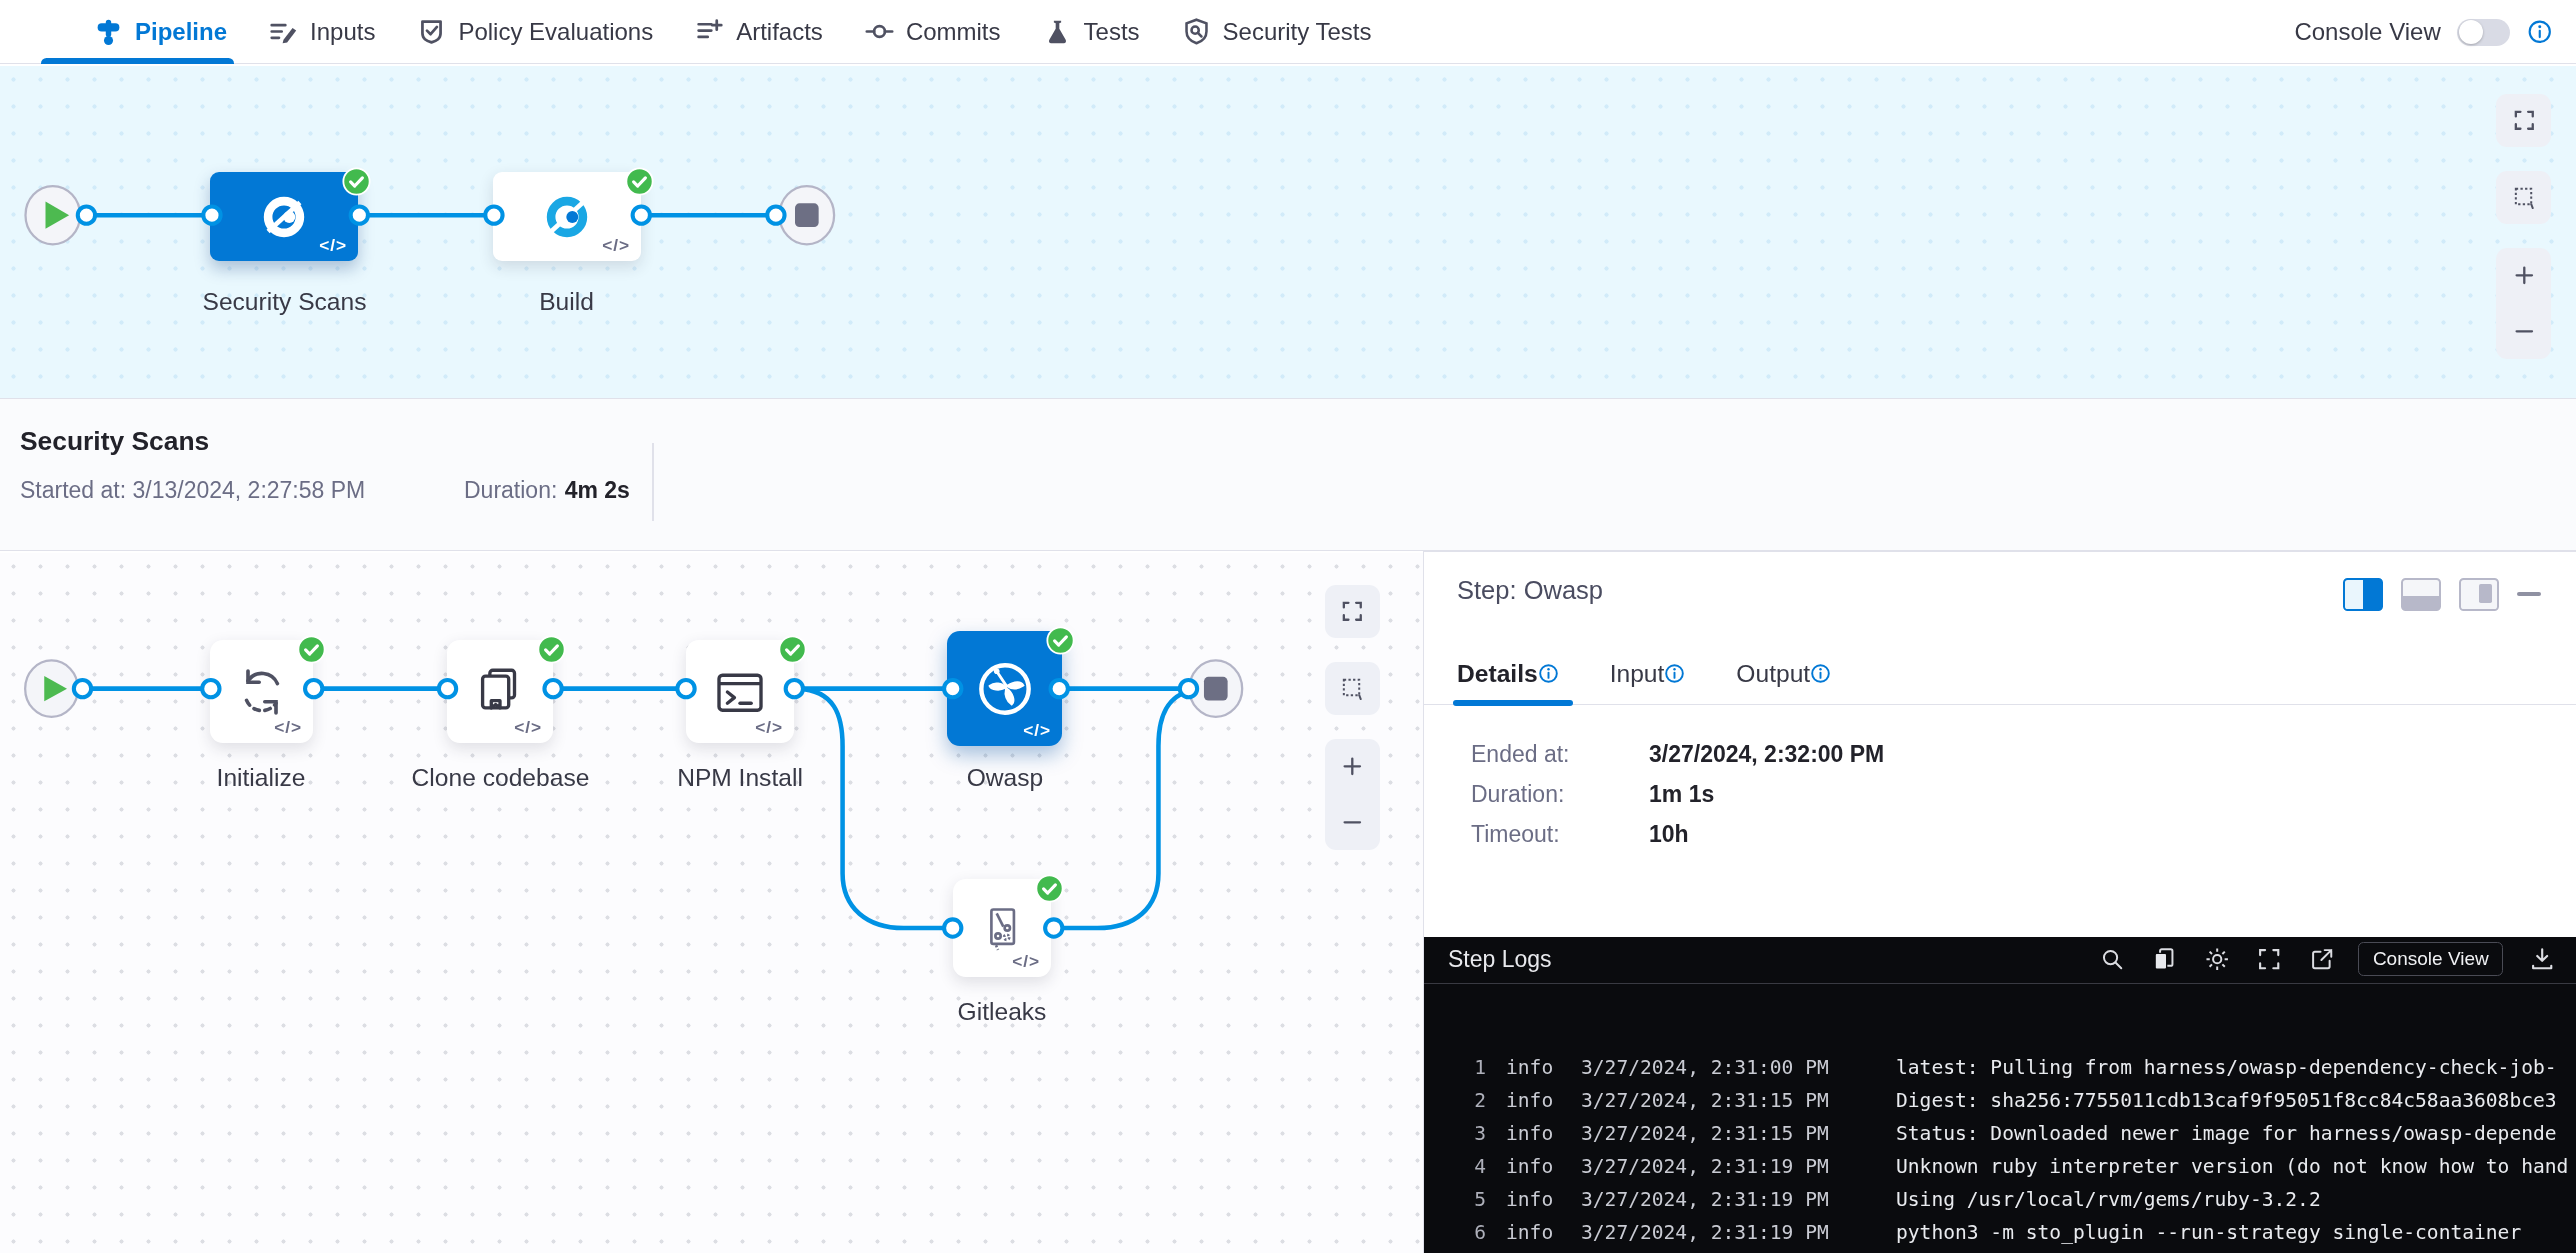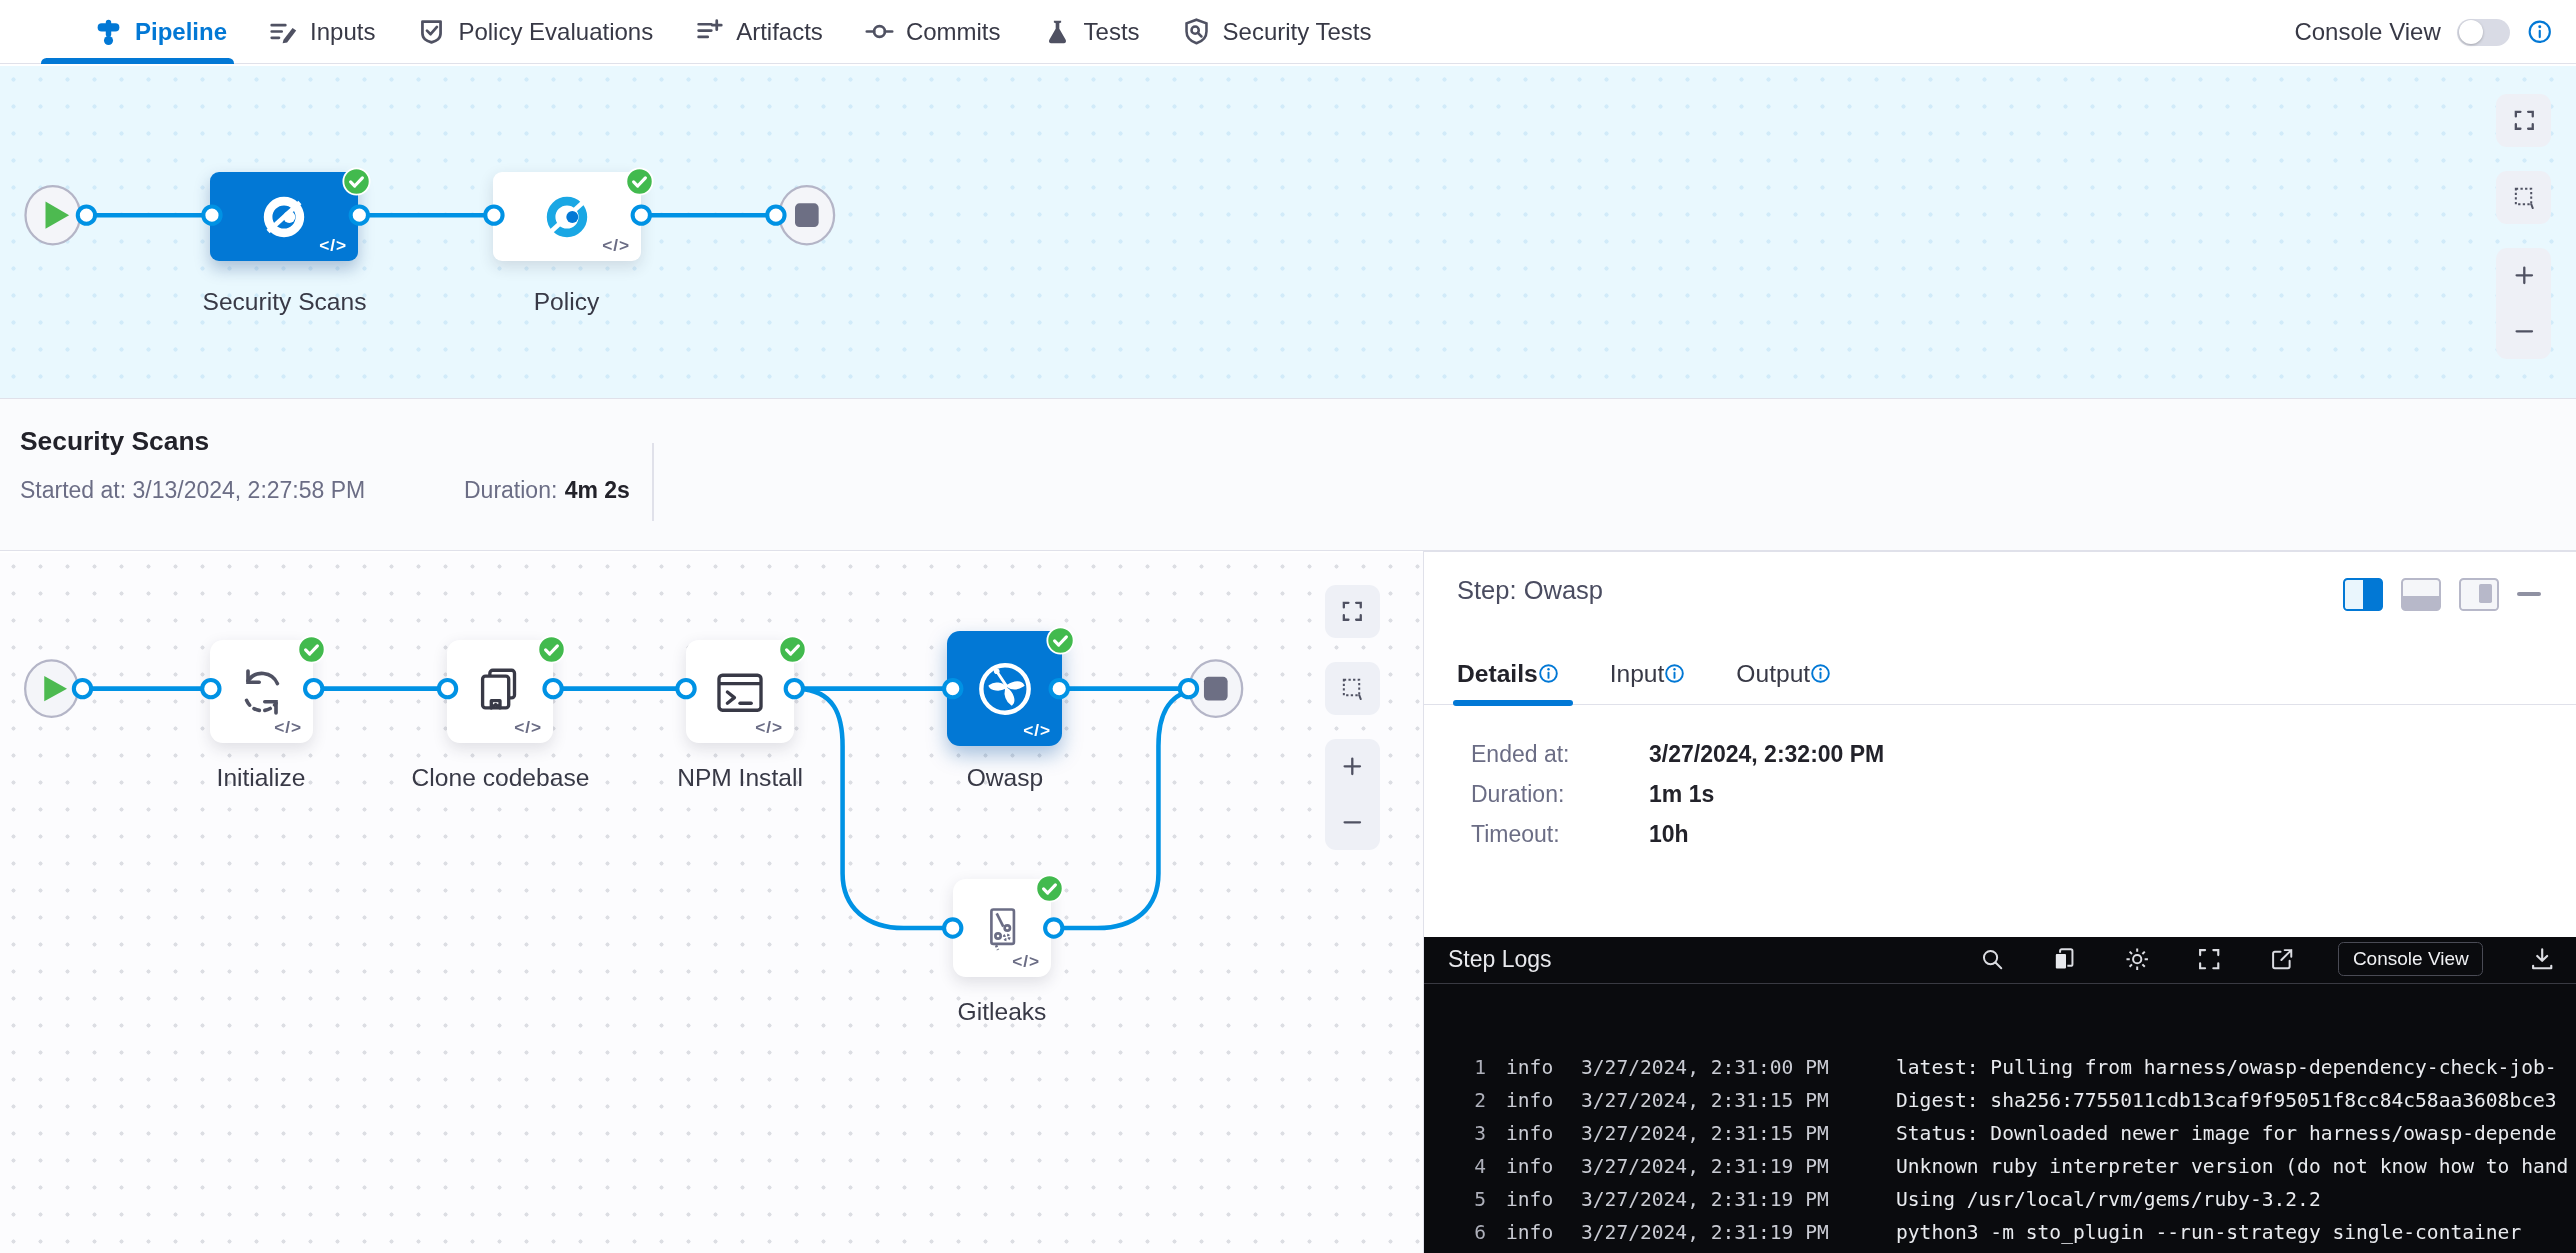--- a/index.html
+++ b/index.html
@@ -90,21 +90,21 @@
       height:6.4px; background:#0278d5; border-radius:4.6px; }
 
   .details{ position:absolute; top:182px; left:47px; font-size:23px; }
   .drow{ display:flex; height:40px; align-items:center; }
   .dlabel{ width:178px; color:#6b6d85; }
   .dvalue{ color:#22222a; font-weight:700; }
 
   
   .logs{ position:absolute; left:0; right:0; top:385px; bottom:0; background:#0a0b0e; color:#e8e9ed; }
   .logs-header{ height:47px; display:flex; align-items:center; padding:0 20px 2px 24px;
-      border-bottom:1.8px solid #393a42;gap:20px; }
+      border-bottom:1.8px solid #393a42; }
   .logs-title{ font-size:23px; color:#e8e9ed; flex:1; }
   .log-ico{ width:28px; height:28px; color:#dcdde2; margin-left:24.6px; display:flex;
       align-items:center; justify-content:center; }
   .log-ico svg{ width:26.4px; height:26.4px; }
   .console-btn{ border:1.8px solid #4a4b55; border-radius:5.5px; padding:4.6px 13.7px; font-size:19px;
       color:#f0f1f4; margin-left:22px; white-space:nowrap; }
   .log-list{ position:absolute; left:0; right:0; top:114px;
       font-family:"DejaVu Sans Mono", monospace; font-size:19.6px; line-height:33px; }
   .log-line{ display:flex; height:33px; white-space:pre; }
   .ln{ width:62px; text-align:right; color:#aeb0ba; flex:none; }
@@ -220,21 +220,21 @@
         <circle cx="93" cy="164" r="9.5"></circle>
           <circle cx="231" cy="164" r="9.5"></circle>
           <circle cx="393" cy="164" r="9.5"></circle>
         <circle cx="541" cy="164" r="9.5"></circle>
           <circle cx="703" cy="164" r="9.5"></circle>
           <circle cx="851" cy="164" r="9.5"></circle>
       </g>
     </svg>
 
     <div class="stage-label" style="left:175px; top:222px;">Security Scans</div>
-    <div class="stage-label" style="left:457px; top:222px;">Policy</div>
+    <div class="stage-label" style="left:457px; top:222px;">Build</div>
 
     <div class="canvas-controls" style="right:24.6px; top:28px;">
       <div class="ctrl">
         <svg viewBox="0 0 32 32" fill="none" stroke="currentColor" stroke-width="3" stroke-linecap="round">
             <path d="M5 11V5h6M21 5h6v6M27 21v6h-6M11 27H5v-6"></path>
           </svg>
       </div>
       <div class="ctrl">
         <svg viewBox="0 0 32 32" fill="none" stroke="currentColor" stroke-width="2.6">
             <rect x="5" y="5" width="20" height="20" stroke-dasharray="3 3"></rect>

